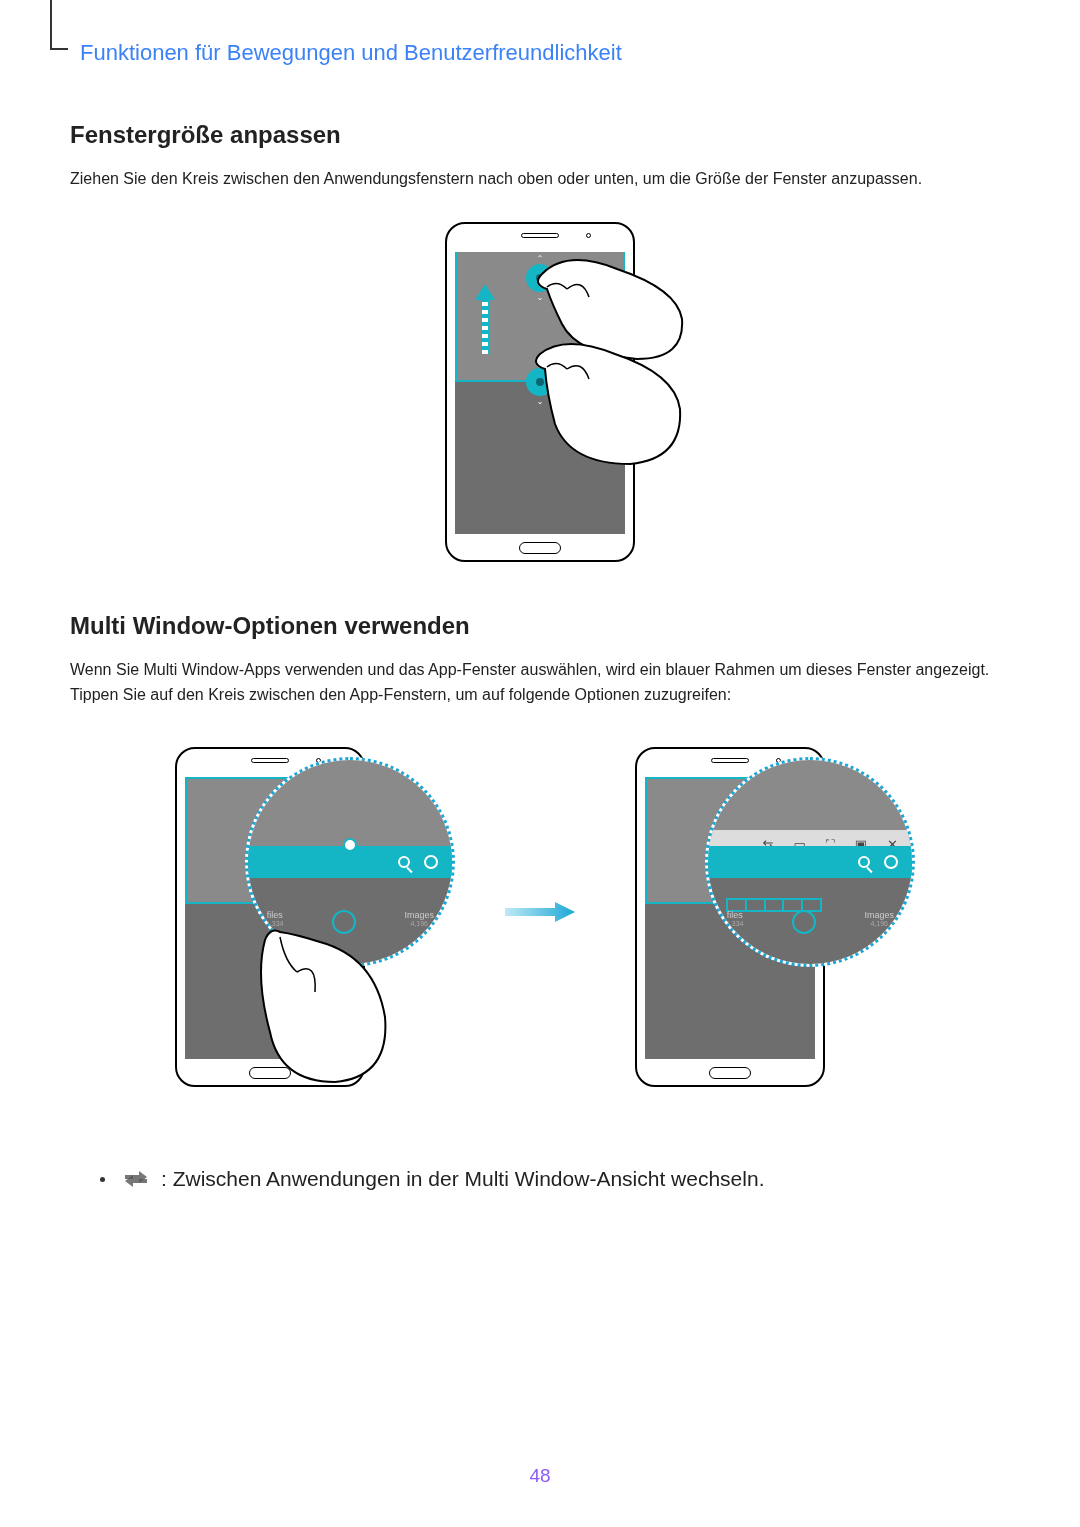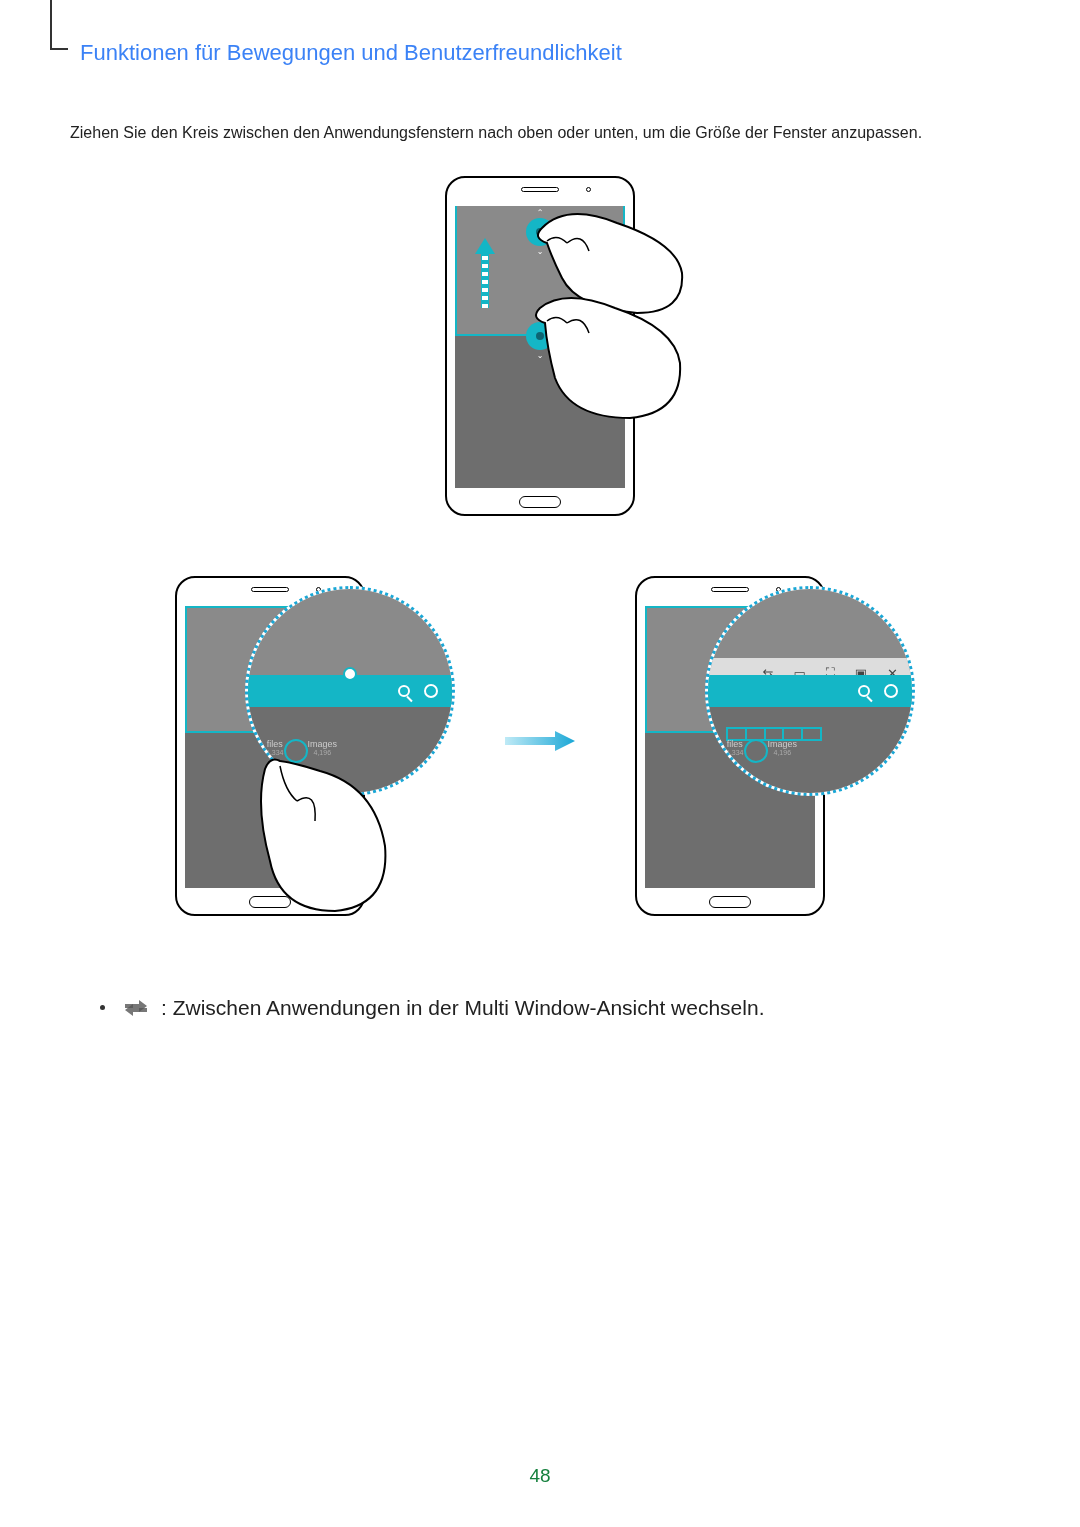--- a/index.html
+++ b/index.html
@@ -166,50 +166,51 @@
   }
   .icon-row{
     position:absolute;top:34%;left:0;right:0;height:30px;
     background:#ddd;display:flex;align-items:center;justify-content:flex-end;gap:20px;padding-right:14px;
     font-size:13px;color:#444;
   }
   .mag{width:12px;height:12px;border:2px solid #fff;border-radius:50%;position:relative;}
   .mag::after{content:"";position:absolute;right:-5px;bottom:-5px;width:7px;height:2px;background:#fff;transform:rotate(45deg);}
   .eye{width:14px;height:14px;border:2px solid #fff;border-radius:50%;}
   .dot-handle{position:absolute;left:50%;top:-8px;transform:translateX(-50%);width:14px;height:14px;border-radius:50%;background:#fff;border:2px solid #14b6c6;}
-  .zoom .files{position:absolute;bottom:30px;left:18px;right:18px;display:flex;font-size:9px;color:#ccc;}
+  .zoom .files{position:absolute;bottom:30px;left:18px;right:18px;display:flex;justify-content:space-between;font-size:9px;color:#ccc;}
   .files .tile{text-align:center;}
   .files .check{width:24px;height:24px;border-radius:50%;border:2px solid #14b6c6;margin:0 auto;}
 
   .zoom .seg{
     position:absolute;bottom:52px;left:18px;right:90px;height:14px;
     border:2px solid #14b6c6;display:flex;
   }
   .seg span{flex:1;border-right:2px solid #14b6c6;}
   .seg span:last-child{border-right:none;}
 
   .bullet-row{
     display:flex;align-items:center;gap:12px;font-size:21px;
     margin-left:30px;
   }
   .bullet-dot{width:5px;height:5px;border-radius:50%;background:#333;margin-right:6px;}
   .swap-icon{width:26px;height:22px;position:relative;}
 
   .page-num{
     position:absolute;bottom:40px;left:50%;transform:translateX(-50%);
-    font-size:19px;color:#15803d;
+    font-size:19px;color:#8b5cf6;
   }
 </style>
 </head>
 <body>
 
 <div class="page">
   <div class="tab-mark"></div>
   <div class="section-label">Funktionen für Bewegungen und Benutzerfreundlichkeit</div>
 
+  <div class="heading">Fenstergröße anpassen</div>
   <div class="body-text">Ziehen Sie den Kreis zwischen den Anwendungsfenstern nach oben oder unten, um die Größe der Fenster anzupassen.</div>
 
   <div class="figure-wrap">
     <div class="phone">
       <div class="speaker"></div>
       <div class="camdot"></div>
       <div class="screen">
         <div class="split-top"></div>
         <div class="circle" style="top:12px;">
           <span class="chev upchev">⌃</span>
@@ -231,20 +232,22 @@
         <path d="M20 60 Q5 55 15 45 Q40 20 90 40 Q150 60 155 90 Q158 130 110 130 Q50 125 35 95 Q25 75 20 60 Z" fill="#fff" stroke="#000" stroke-width="2"></path>
         <path d="M20 58 Q30 50 40 60 M40 60 Q55 48 62 68" fill="none" stroke="#000" stroke-width="1.5"></path>
       </svg>
       <svg class="hand" style="top:105px;left:78px;" viewBox="0 0 160 160">
         <path d="M20 40 Q5 35 15 25 Q40 5 90 25 Q150 45 155 80 Q158 130 105 135 Q45 135 30 95 Q22 65 20 40 Z" fill="#fff" stroke="#000" stroke-width="2"></path>
         <path d="M22 38 Q32 30 42 40 M42 40 Q57 30 64 50" fill="none" stroke="#000" stroke-width="1.5"></path>
       </svg>
     </div>
   </div>
 
+  <div class="heading">Multi Window-Optionen verwenden</div>
+  <div class="body-text">Wenn Sie Multi Window-Apps verwenden und das App-Fenster auswählen, wird ein blauer Rahmen um dieses Fenster angezeigt. Tippen Sie auf den Kreis zwischen den App-Fenstern, um auf folgende Optionen zuzugreifen:</div>
 
   <div class="figure-wrap-double">
 
     <div style="position:relative;width:270px;height:350px;">
       <div class="phone" style="position:absolute;left:0;top:10px;">
         <div class="speaker"></div>
           <div class="camdot"></div>
         <div class="screen">
           <div style="position:absolute;top:0;left:0;right:0;height:45%;background:#8a8a8a;border:2px solid #14b6c6;"></div>
         </div>

